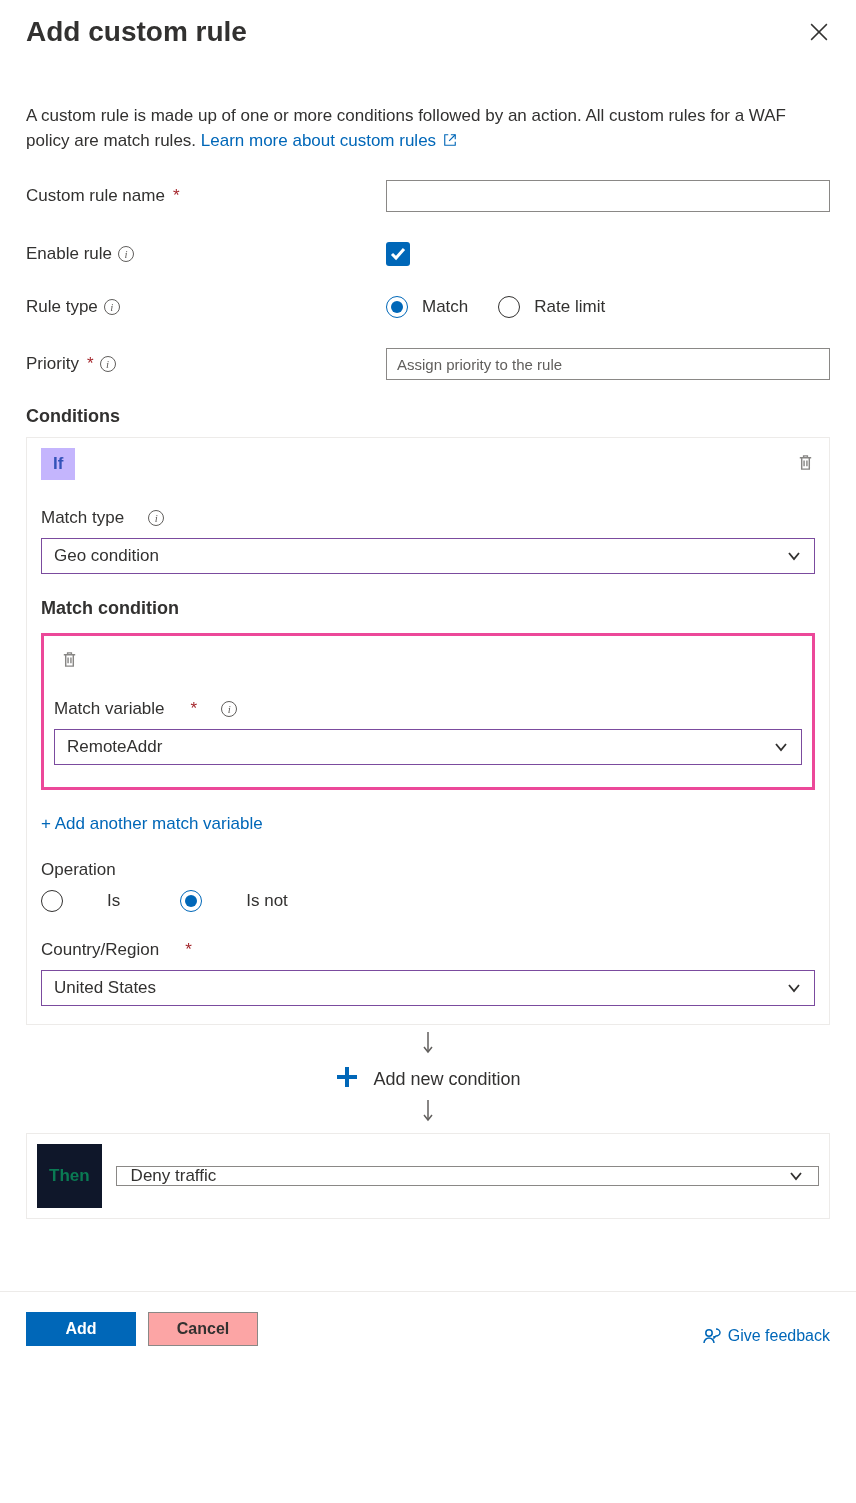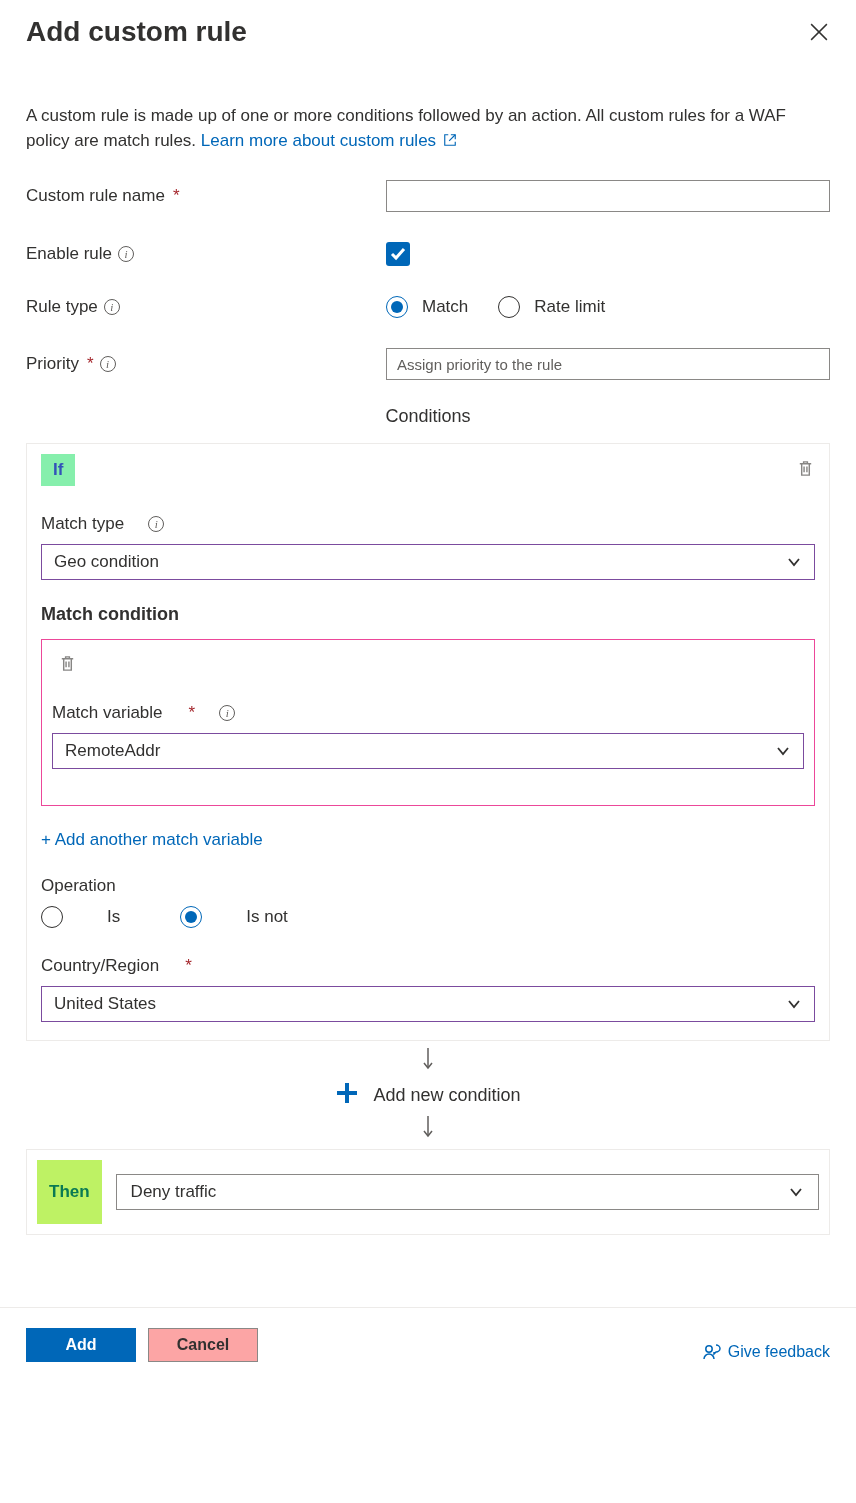--- a/index.html
+++ b/index.html
@@ -29,44 +29,44 @@
   input[type=text].text-input::placeholder { color:#605e5c; }
   .checkbox {
     width: 24px; height: 24px; background:#0067b8; border-radius:3px; display:flex; align-items:center; justify-content:center; cursor:pointer;
   }
   .checkbox svg { width:16px; height:16px; stroke:#fff; stroke-width:3; fill:none; }
   .radio-row { display:flex; align-items:center; gap:14px; }
   .radio { width:22px; height:22px; border:1.5px solid #323130; border-radius:50%; display:flex; align-items:center; justify-content:center; cursor:pointer; flex:0 0 auto;}
   .radio.checked { border-color:#0067b8; }
   .radio.checked::after { content:""; width:12px; height:12px; background:#0067b8; border-radius:50%; }
   .radio-label { font-size:17px; margin-right:16px; }
-  .section-title { font-size:18px; font-weight:400; margin-bottom:16px;text-align:center; }
+  .section-title { font-size:18px; font-weight:700; margin-bottom:10px; }
   .condition-box { border:1px solid #edebe9; padding:10px 14px 18px 14px; margin-bottom:0; }
   .cond-header { display:flex; align-items:center; justify-content:space-between; margin-bottom:28px; }
-  .if-badge { background:#86efac; color:#3352b9; font-weight:600; font-size:17px; padding:6px 12px; }
+  .if-badge { background:#c4b5fd; color:#3352b9; font-weight:600; font-size:17px; padding:6px 12px; }
   .trash-icon { cursor:pointer; opacity:0.75; }
   .trash-icon svg { width:19px; height:19px; stroke:#605e5c; fill:none; stroke-width:1.5;}
   .field-label { font-size:17px; display:flex; align-items:center; gap:24px; margin-bottom:10px; }
   .select {
     width:100%; height:36px; border:1px solid #7b4b9e; display:flex; align-items:center; justify-content:space-between;
     padding:0 12px; font-size:17px; cursor:pointer; background:#fff;
   }
   .chevron { width:16px; height:16px; }
   .chevron svg { width:16px; height:16px; stroke:#323130; stroke-width:1.8; fill:none; }
   .subsection-title { font-size:18px; font-weight:600; margin:24px 0 14px 0; }
-  .var-box { border:1px solid #ec4899; padding:14px 10px 36px 10px; }
+  .var-box { border:3px solid #ec4899; padding:14px 10px 22px 10px; }
   .add-link { color:#0067b8; font-size:17px; cursor:pointer; margin:24px 0 26px 0; display:block;}
   .arrow-down { text-align:center; margin:6px 0; color:#605e5c; }
   .arrow-down svg { width:12px; height:24px; stroke:#605e5c; stroke-width:1.5; fill:none;}
   .add-cond-row { display:flex; align-items:center; justify-content:center; gap:14px; margin:2px 0; }
   .plus-icon svg { width:24px; height:24px; fill:#0067b8; }
   .add-cond-text { font-size:18px; color:#323130; }
   .then-row { border:1px solid #edebe9; padding:10px; display:flex; align-items:center; gap:14px; }
-  .then-badge { background:#bef264; color:#0a7a53; font-weight:600; font-size:17px; padding:22px 12px; }
-  .then-select { flex:1; height:36px; border:1px solid #8a8886; display:flex; align-items:center; justify-content:space-between; padding:0 14px; font-size:17px; cursor:pointer; }
+  .then-badge { background:#0f172a; color:#0a7a53; font-weight:600; font-size:17px; padding:22px 12px; }
+  .then-select { flex:1; height:20px; border:1px solid #8a8886; display:flex; align-items:center; justify-content:space-between; padding:0 14px; font-size:17px; cursor:pointer; }
   .footer {
     border-top:1px solid #edebe9; margin-top:72px; padding:20px 26px 22px 26px;
     display:flex; align-items:flex-end; justify-content:space-between;
   }
   .footer-left { display:flex; gap:12px; }
   .btn-primary { background:#0067b8; color:#fff; border:none; width:110px; height:34px; font-size:16px; font-weight:600; cursor:pointer;}
   .btn-secondary { background:#fca5a5; color:#323130; border:1px solid #8a8886; width:110px; height:34px; font-size:16px; font-weight:600; cursor:pointer;}
   .feedback-link { color:#0067b8; font-size:16px; display:flex; align-items:center; gap:6px; cursor:pointer;}
   .feedback-link svg { width:20px; height:20px; stroke:#0067b8; fill:none; stroke-width:1.5;}
 </style>

